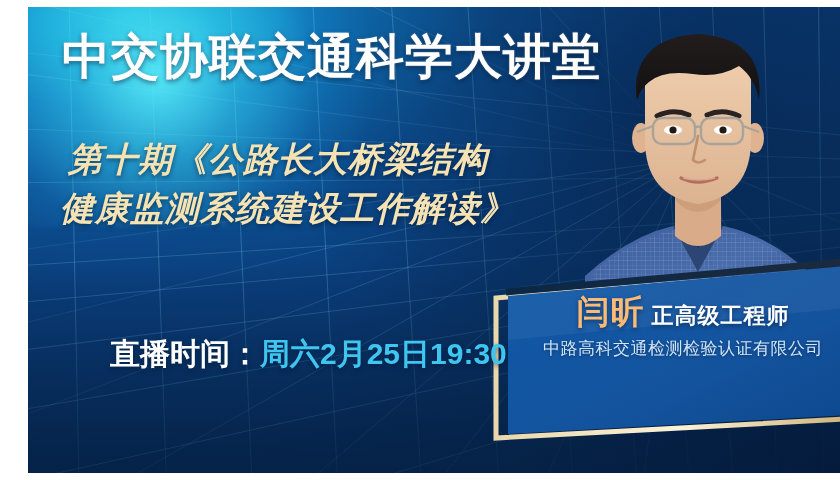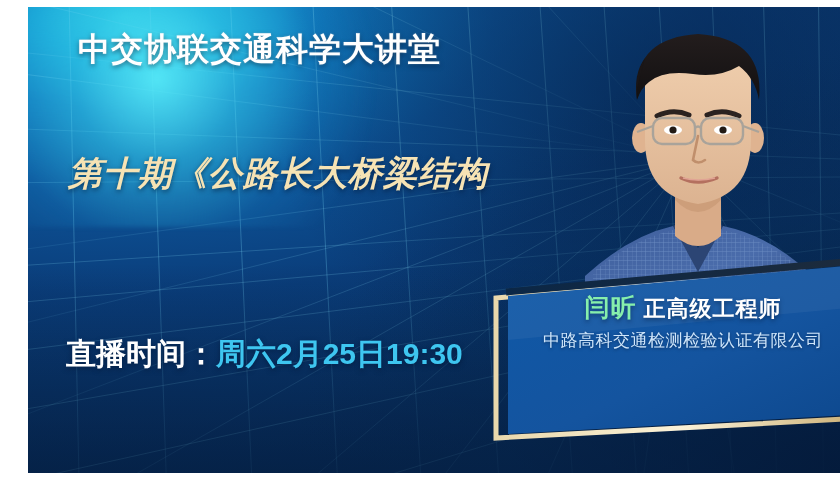--- a/index.html
+++ b/index.html
@@ -47,48 +47,48 @@
   .glow-tl{
     position:absolute; left:-60px; top:-110px;
     width:420px; height:330px;
     background:radial-gradient(circle at 45% 55%, rgba(86,233,247,.95) 0%, rgba(52,200,232,.55) 28%, rgba(25,140,205,.20) 55%, rgba(0,0,0,0) 75%);
     filter:blur(2px);
     pointer-events:none;
   }
 
   
   .title-main{
-    position:absolute; left:50px; top:26px;
-    font-size:32px; line-height:1.0;
+    position:absolute; left:34px; top:26px;
+    font-size:48px; line-height:1.0;
     font-weight:bold;
     color:#ffffff;
     letter-spacing:1px;
     white-space:nowrap;
     text-shadow:0 2px 5px rgba(2,22,50,.55), 0 0 2px rgba(255,255,255,.35);
   }
 
   .subtitle{
-    position:absolute; left:40px; top:142px;
+    position:absolute; left:40px; top:128px;
     width:520px;
     font-size:34px; line-height:49px;
     font-style:italic; font-weight:bold;
     color:#f6e3b4;
     letter-spacing:1px;
     text-shadow:0 2px 5px rgba(2,20,48,.6);
   }
   .subtitle .l2{ margin-left:-8px; display:block; }
 
   
   .livetime{
     position:absolute; left:38px; top:327px;
     font-size:30px; font-weight:bold;
     white-space:nowrap;
     text-shadow:0 2px 5px rgba(2,20,48,.55);
   }
-  .livetime .lbl{ color:#ffffff; }
+  .livetime .lbl{ color:#ffffff;margin-left:44px; }
   .livetime .val{ color:#3ec6f0;text-align:right; }
 
   
   .portrait{
     position:absolute;
     left:505px; top:-3px;
     width:330px; height:325px;
     overflow:hidden;
   }
   .portrait svg{ display:block; }
@@ -103,21 +103,21 @@
   .card-wrap svg{ display:block; overflow:visible; }
 
   .card-text{
     position:absolute;
     left:470px; top:288px;
     width:370px;
     text-align:center;
   }
   .card-name-row{ white-space:nowrap; line-height:1; }
   .card-name{
-    font-size:25px; font-weight:bold; color:#86efac;
+    font-size:33px; font-weight:bold; color:#fdba74;
     letter-spacing:1px;
     text-shadow:0 2px 4px rgba(2,20,48,.5);
   }
   .card-rank{
     font-size:22px; font-weight:bold; color:#ffffff;
     margin-left:7px; letter-spacing:1px;
     text-shadow:0 2px 4px rgba(2,20,48,.5);
   }
   .card-org{
     margin-top:9px;
@@ -299,20 +299,21 @@
       <div class="card-name-row">
         <span class="card-name">闫昕</span><span class="card-rank">正高级工程师</span>
       </div>
       <div class="card-org">中路高科交通检测检验认证有限公司</div>
     </div>
 
     <div class="title-main">中交协联交通科学大讲堂</div>
 
     <div class="subtitle">
       <span class="l1">第十期《公路长大桥梁结构</span>
+      <span class="l2">健康监测系统建设工作解读》</span>
     </div>
 
     <div class="livetime">
       <span class="lbl">直播时间：</span><span class="val">周六2月25日19:30</span>
     </div>
 
   </div>
 </div>
 
 </body></html>

